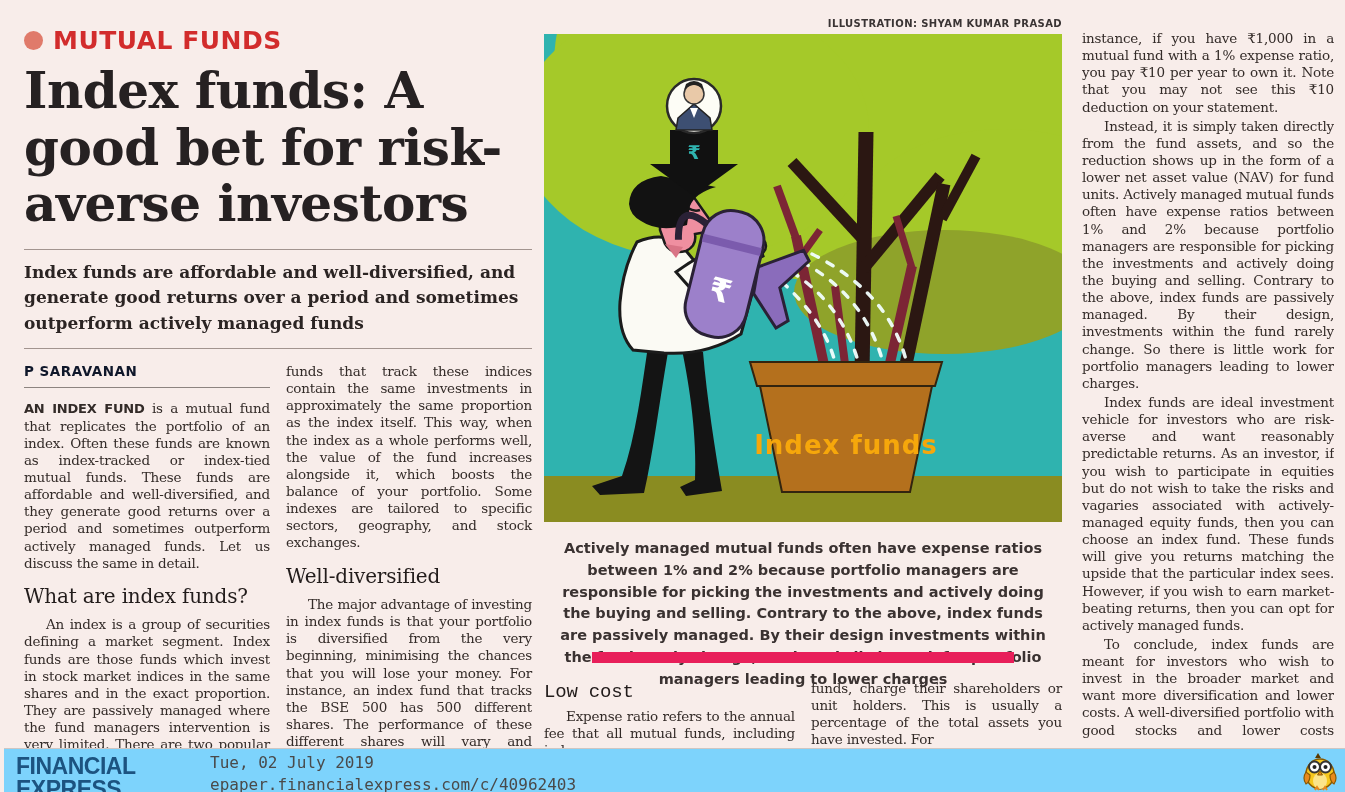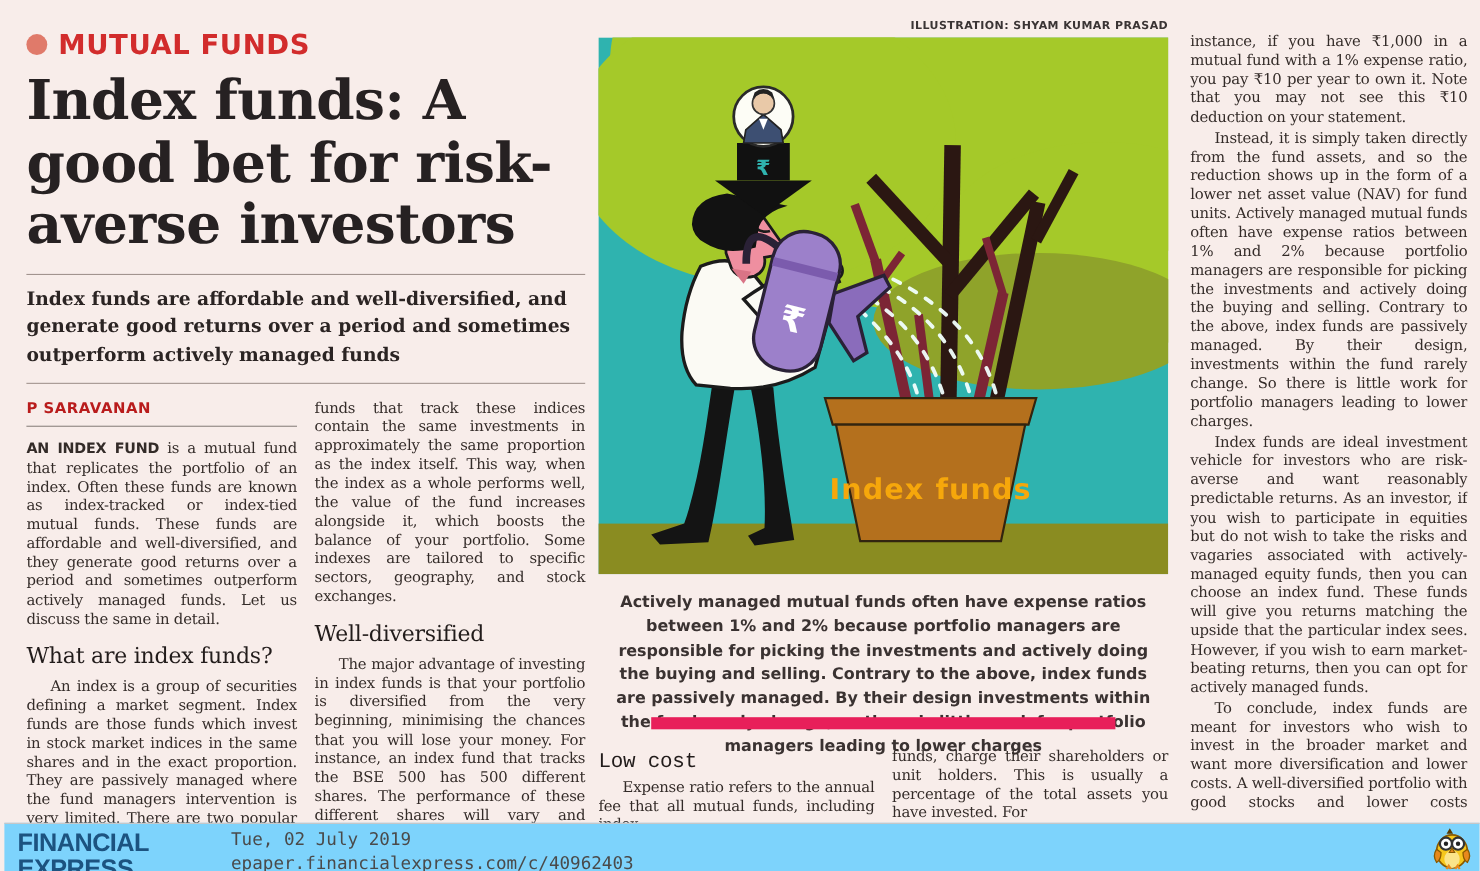--- a/index.html
+++ b/index.html
@@ -11,21 +11,21 @@
   .left-block { position:absolute; left:20px; top:26px; width:508px; }
   .kicker { display:flex; align-items:center; gap:10px; margin-bottom:8px; }
   .kicker-dot { width:19px; height:19px; border-radius:50%; background:#e07a6a; }
   .kicker-label { font-family:"DejaVu Sans", sans-serif; font-weight:bold; font-size:25px; letter-spacing:0.5px; color:#d22c2c; }
   .headline { font-size:50px; font-weight:bold; color:#262122; line-height:1.13; letter-spacing:-0.5px; }
   .rule { border-top:1px solid #a2948f; }
   .rule-top { margin-top:16px; }
   .standfirst { padding:10px 0 12px 0; font-size:17px; font-weight:bold; color:#2b2423; line-height:1.5; }
   .cols { display:flex; gap:16px; margin-top:14px; }
   .col { flex:1; font-size:13.5px; line-height:1.27; color:#332b28; text-align:justify; letter-spacing:-0.2px; }
-  .byline { font-family:"DejaVu Sans", sans-serif; font-weight:bold; font-size:13.5px; letter-spacing:0.5px; color:#b91c1c; padding-bottom:7px; border-bottom:1px solid #8d8480; margin-bottom:12px; }
+  .byline { font-family:"DejaVu Sans", sans-serif; font-weight:bold; font-size:13.5px; letter-spacing:0.5px; color:#0f172a; padding-bottom:7px; border-bottom:1px solid #8d8480; margin-bottom:12px; }
   .para { margin-bottom:2px; }
   .para.indent { text-indent:22px; }
   .lead-bold { font-family:"DejaVu Sans", sans-serif; font-weight:bold; font-size:13px; }
   .subhead { font-size:20px; color:#221c1b; margin:12px 0 7px 0; font-weight:normal; letter-spacing:-0.2px; }
 
   
   .illo-credit { position:absolute; top:18px; left:540px; width:518px; text-align:right; font-family:"DejaVu Sans", sans-serif; font-weight:bold; font-size:10px; letter-spacing:0.4px; color:#3a3434; }
   .illo-wrap { position:absolute; left:540px; top:34px; width:518px; height:488px; }
   .caption { position:absolute; left:556px; top:538px; width:486px; text-align:center; font-family:"DejaVu Sans", sans-serif; font-weight:bold; font-size:14.5px; line-height:1.5; color:#3a3231; }
   .caption-bar { position:absolute; left:588px; top:652px; width:422px; height:11px; background:#e81f5a; }

